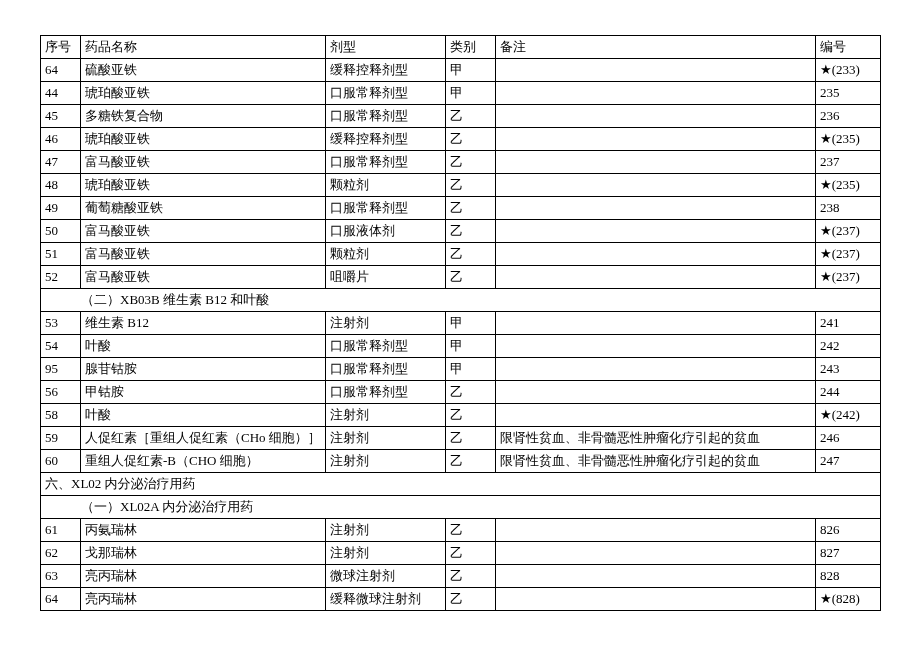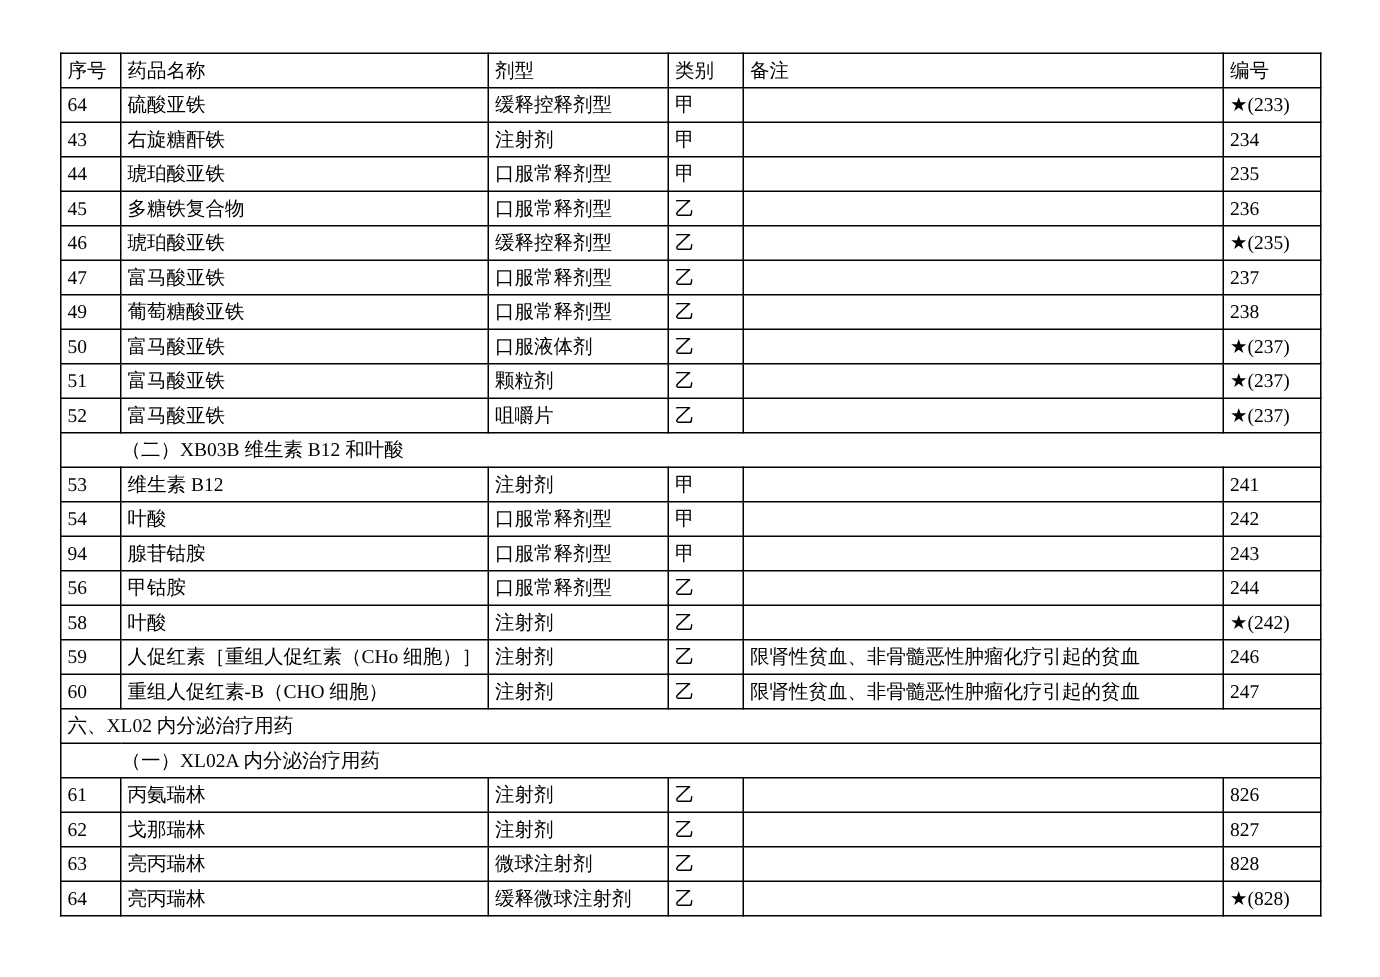--- a/index.html
+++ b/index.html
@@ -67,28 +67,20 @@
   <tbody id="tbody">
       <tr>
         <td>64</td>
         <td>硫酸亚铁</td>
         <td>缓释控释剂型</td>
         <td>甲</td>
         <td></td>
         <td>★(233)</td>
       </tr>
       <tr>
-        <td>43</td>
-        <td>右旋糖酐铁</td>
-        <td>注射剂</td>
-        <td>甲</td>
-        <td></td>
-        <td>234</td>
-      </tr>
-      <tr>
         <td>44</td>
         <td>琥珀酸亚铁</td>
         <td>口服常释剂型</td>
         <td>甲</td>
         <td></td>
         <td>235</td>
       </tr>
       <tr>
         <td>45</td>
         <td>多糖铁复合物</td>
@@ -107,20 +99,28 @@
       </tr>
       <tr>
         <td>47</td>
         <td>富马酸亚铁</td>
         <td>口服常释剂型</td>
         <td>乙</td>
         <td></td>
         <td>237</td>
       </tr>
       <tr>
+        <td>48</td>
+        <td>琥珀酸亚铁</td>
+        <td>颗粒剂</td>
+        <td>乙</td>
+        <td></td>
+        <td>★(235)</td>
+      </tr>
+      <tr>
         <td>49</td>
         <td>葡萄糖酸亚铁</td>
         <td>口服常释剂型</td>
         <td>乙</td>
         <td></td>
         <td>238</td>
       </tr>
       <tr>
         <td>50</td>
         <td>富马酸亚铁</td>
@@ -158,21 +158,21 @@
       </tr>
       <tr>
         <td>54</td>
         <td>叶酸</td>
         <td>口服常释剂型</td>
         <td>甲</td>
         <td></td>
         <td>242</td>
       </tr>
       <tr>
-        <td>94</td>
+        <td>95</td>
         <td>腺苷钴胺</td>
         <td>口服常释剂型</td>
         <td>甲</td>
         <td></td>
         <td>243</td>
       </tr>
       <tr>
         <td>56</td>
         <td>甲钴胺</td>
         <td>口服常释剂型</td>

